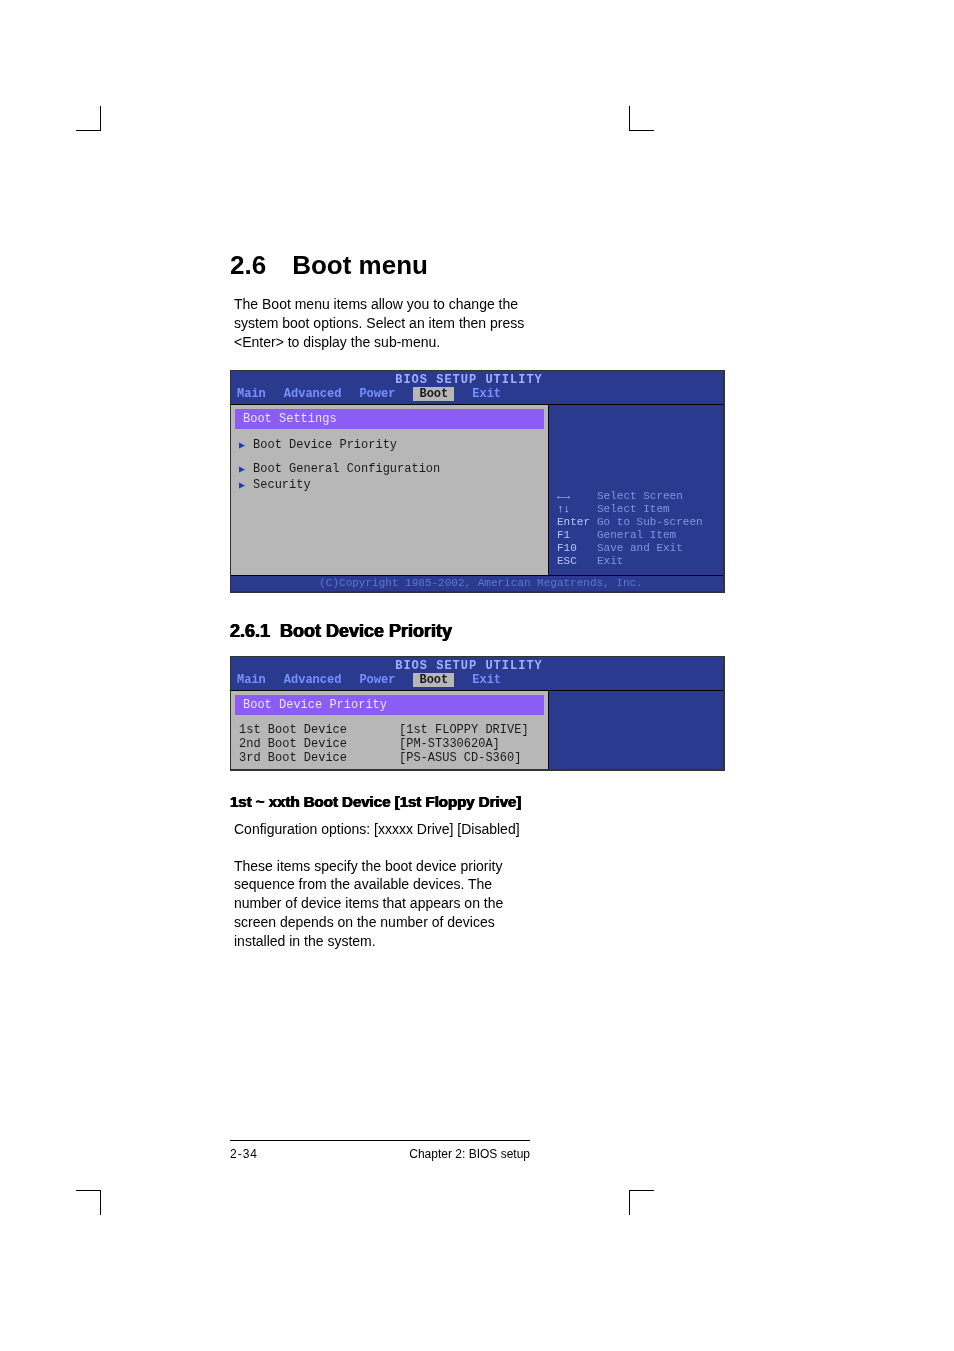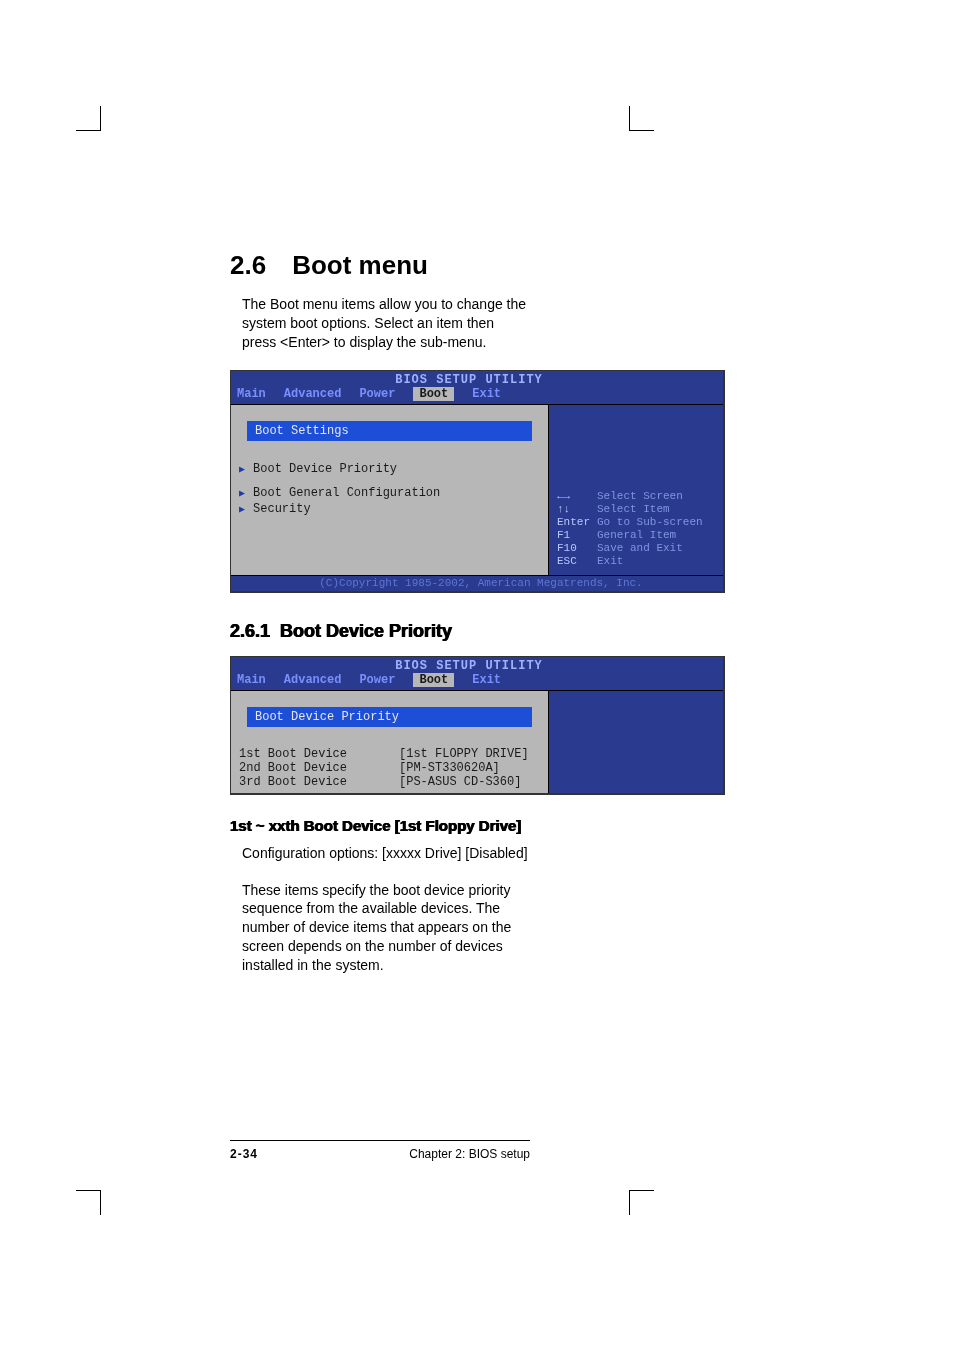--- a/index.html
+++ b/index.html
@@ -40,21 +40,21 @@
     font-weight: 700;
     font-size: 26px;
     margin: 0 0 14px 0;
   }
   h1.section .secnum { margin-right: 26px; }
 
   .bodytext {
     font-family: Verdana, Arial, sans-serif;
     font-size: 14px;
     line-height: 1.35;
-    margin: 0 0 18px 12px;
+    margin: 0 0 18px 4px;
   }
 
   h2.subsec {
     font-family: Verdana, Arial, sans-serif;
     font-weight: 700;
     font-size: 18px;
     margin: 28px 0 14px 0;
     text-shadow: 0.5px 0 0 #000, -0.5px 0 0 #000;
   }
   h3.optheading {
@@ -105,24 +105,24 @@
   }
   .bios .leftpane {
     background: #b7b7b7;
     color: #1a1a1a;
     padding: 0;
     flex: 1;
     min-height: 170px;
   }
   .bios-short .leftpane { min-height: 70px; }
   .bios .leftpane .hdr {
-    background: #1d4ed8;
+    background: #8b5cf6;
     color: #e6e6e6;
     padding: 3px 8px;
-    margin: 16px;
+    margin: 4px;
     font-weight: normal;
   }
   .bios .leftpane .items { padding: 4px 8px; }
   .bios .leftpane .item { display:flex; align-items:center; gap:8px; padding:1px 0; }
   .bios .leftpane .arrow { color:#1a3bb0; font-size:10px; }
   .bios .leftpane .row { display:flex; }
   .bios .leftpane .row .k { width:160px; }
   .bios .rightpane {
     width: 160px;
     background: #2a3b8f;
@@ -155,21 +155,21 @@
     left:230px;
     right:230px;
     bottom:190px;
     border-top:1px solid #000;
     display:flex;
     justify-content:space-between;
     font-family: Verdana, Arial, sans-serif;
     font-size:12px;
     padding-top:6px;
   }
-  .page-footer .pn { font-weight:700; letter-spacing:1px; }
+  .page-footer .pn { font-weight:400; letter-spacing:1px; }
   .page-footer .ch { font-weight:400; }
 </style>
 </head>
 <body>
 
 <div class="page">
 
   <div class="crop-mark crop-tl"></div>
   <div class="crop-mark crop-tr"></div>
   <div class="crop-mark crop-bl"></div>

